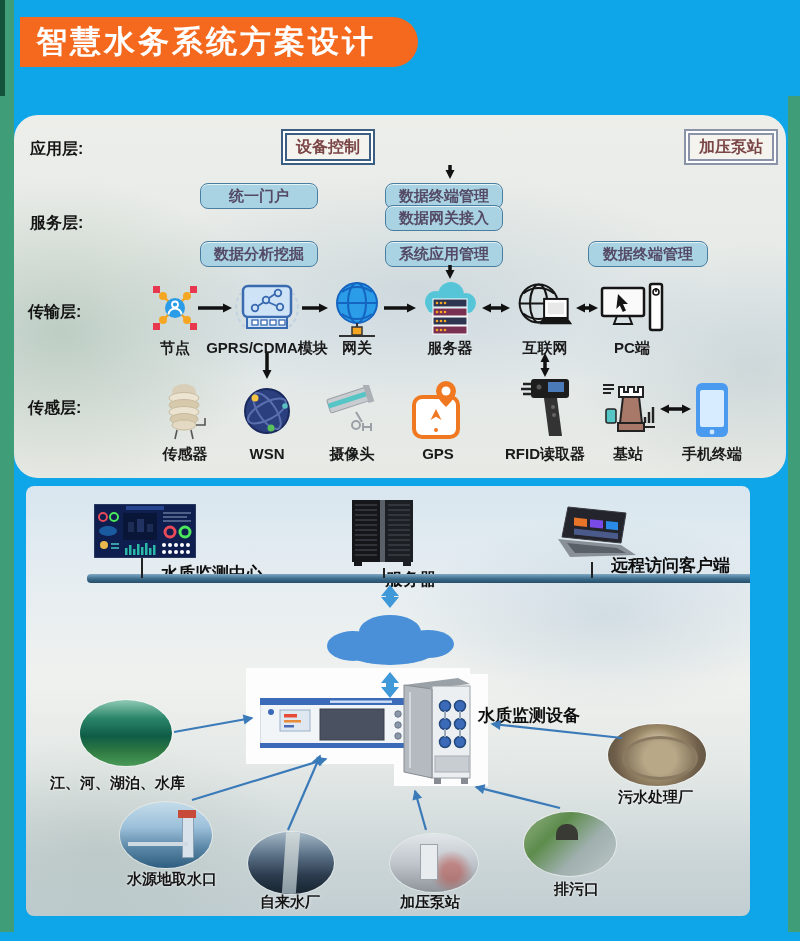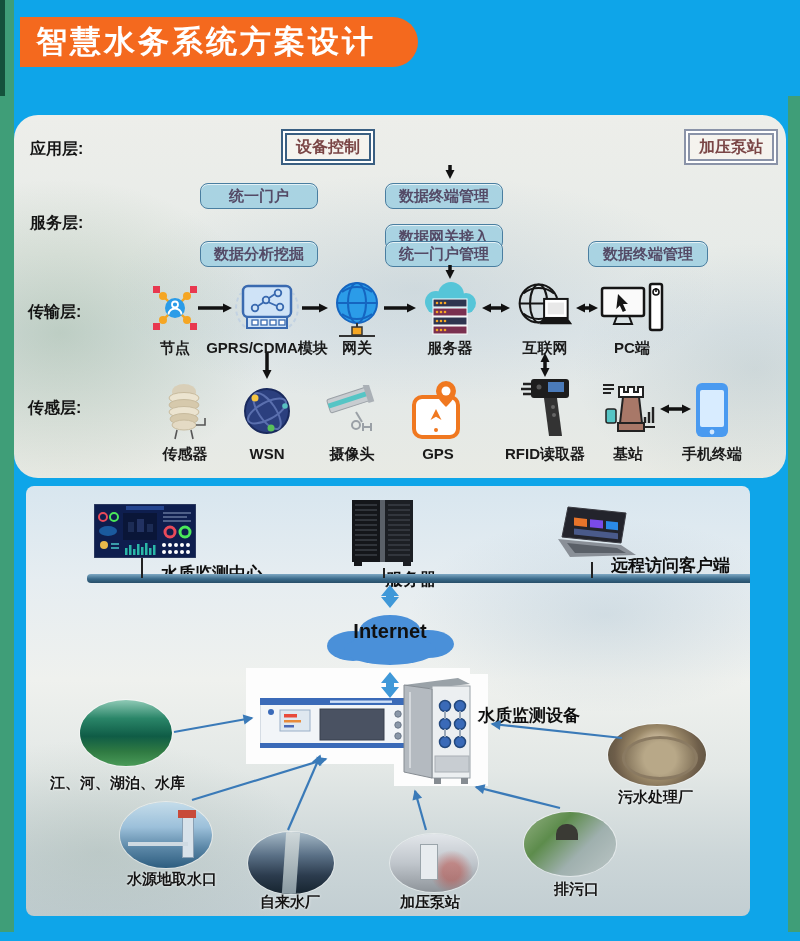--- a/index.html
+++ b/index.html
@@ -75,22 +75,22 @@
     <div class="abs layer-label" style="left:16px;top:98px">服务层:</div>
     <div class="abs layer-label" style="left:14px;top:187px">传输层:</div>
     <div class="abs layer-label" style="left:14px;top:283px">传感层:</div>
 
     <div class="abs app-box" style="--c:#3a5f82;left:267px;top:14px;width:90px">设备控制</div>
     <div class="abs app-box" style="--c:#8a93a8;left:670px;top:14px;width:90px">加压泵站</div>
 
     <div class="abs svc-box" style="left:186px;top:68px;width:116px">统一门户</div>
     <div class="abs svc-box" style="left:186px;top:126px;width:116px">数据分析挖掘</div>
     <div class="abs svc-box" style="left:371px;top:68px;width:116px">数据终端管理</div>
-    <div class="abs svc-box" style="left:371px;top:109px;width:116px">数据网关接入</div>
-    <div class="abs svc-box" style="left:371px;top:126px;width:116px">统一门户管理</div>
+    <div class="abs svc-box" style="left:371px;top:90px;width:116px">数据网关接入</div>
+    <div class="abs svc-box" style="left:371px;top:126px;width:116px">系统应用管理</div>
     <div class="abs svc-box" style="left:574px;top:126px;width:118px">数据终端管理</div>
 
     <div class="abs" style="left:138px;top:170px">
       <svg width="46" height="46" viewBox="0 0 46 46">
         <g stroke="#f5a623" stroke-width="2.4">
             <line x1="23" y1="23" x2="9" y2="9"></line>
             <line x1="23" y1="23" x2="37" y2="9"></line>
             <line x1="23" y1="23" x2="9" y2="37"></line>
             <line x1="23" y1="23" x2="37" y2="37"></line>
           </g>
@@ -392,21 +392,20 @@
     <div class="abs" style="left:289px;top:122px">
       <svg width="150" height="62" viewBox="0 0 150 62">
         <g fill="#4a90d9">
           <ellipse cx="38" cy="38" rx="26" ry="15"></ellipse>
           <ellipse cx="75" cy="24" rx="31" ry="17"></ellipse>
           <ellipse cx="113" cy="36" rx="26" ry="14"></ellipse>
           <ellipse cx="75" cy="42" rx="46" ry="15"></ellipse>
         </g>
       </svg>
     </div>
-    <div class="abs cloud-text" style="left:289px;top:134px;width:150px">Internet</div>
 
     <div class="abs white-block" style="left:220px;top:182px;width:224px;height:96px"></div>
     <div class="abs white-block" style="left:368px;top:188px;width:94px;height:112px"></div>
 
     <div class="abs" style="left:234px;top:212px">
       <svg width="196" height="50" viewBox="0 0 196 50">
         <rect x="0" y="0" width="196" height="50" rx="2" fill="#f2f5f8" stroke="#b8c4d0"></rect>
         <rect x="0" y="0" width="196" height="7" fill="#3a6ab8"></rect>
         <rect x="0" y="45" width="196" height="5" fill="#3a6ab8"></rect>
         <rect x="70" y="2.5" width="62" height="2.4" fill="#cfe0f8"></rect>

